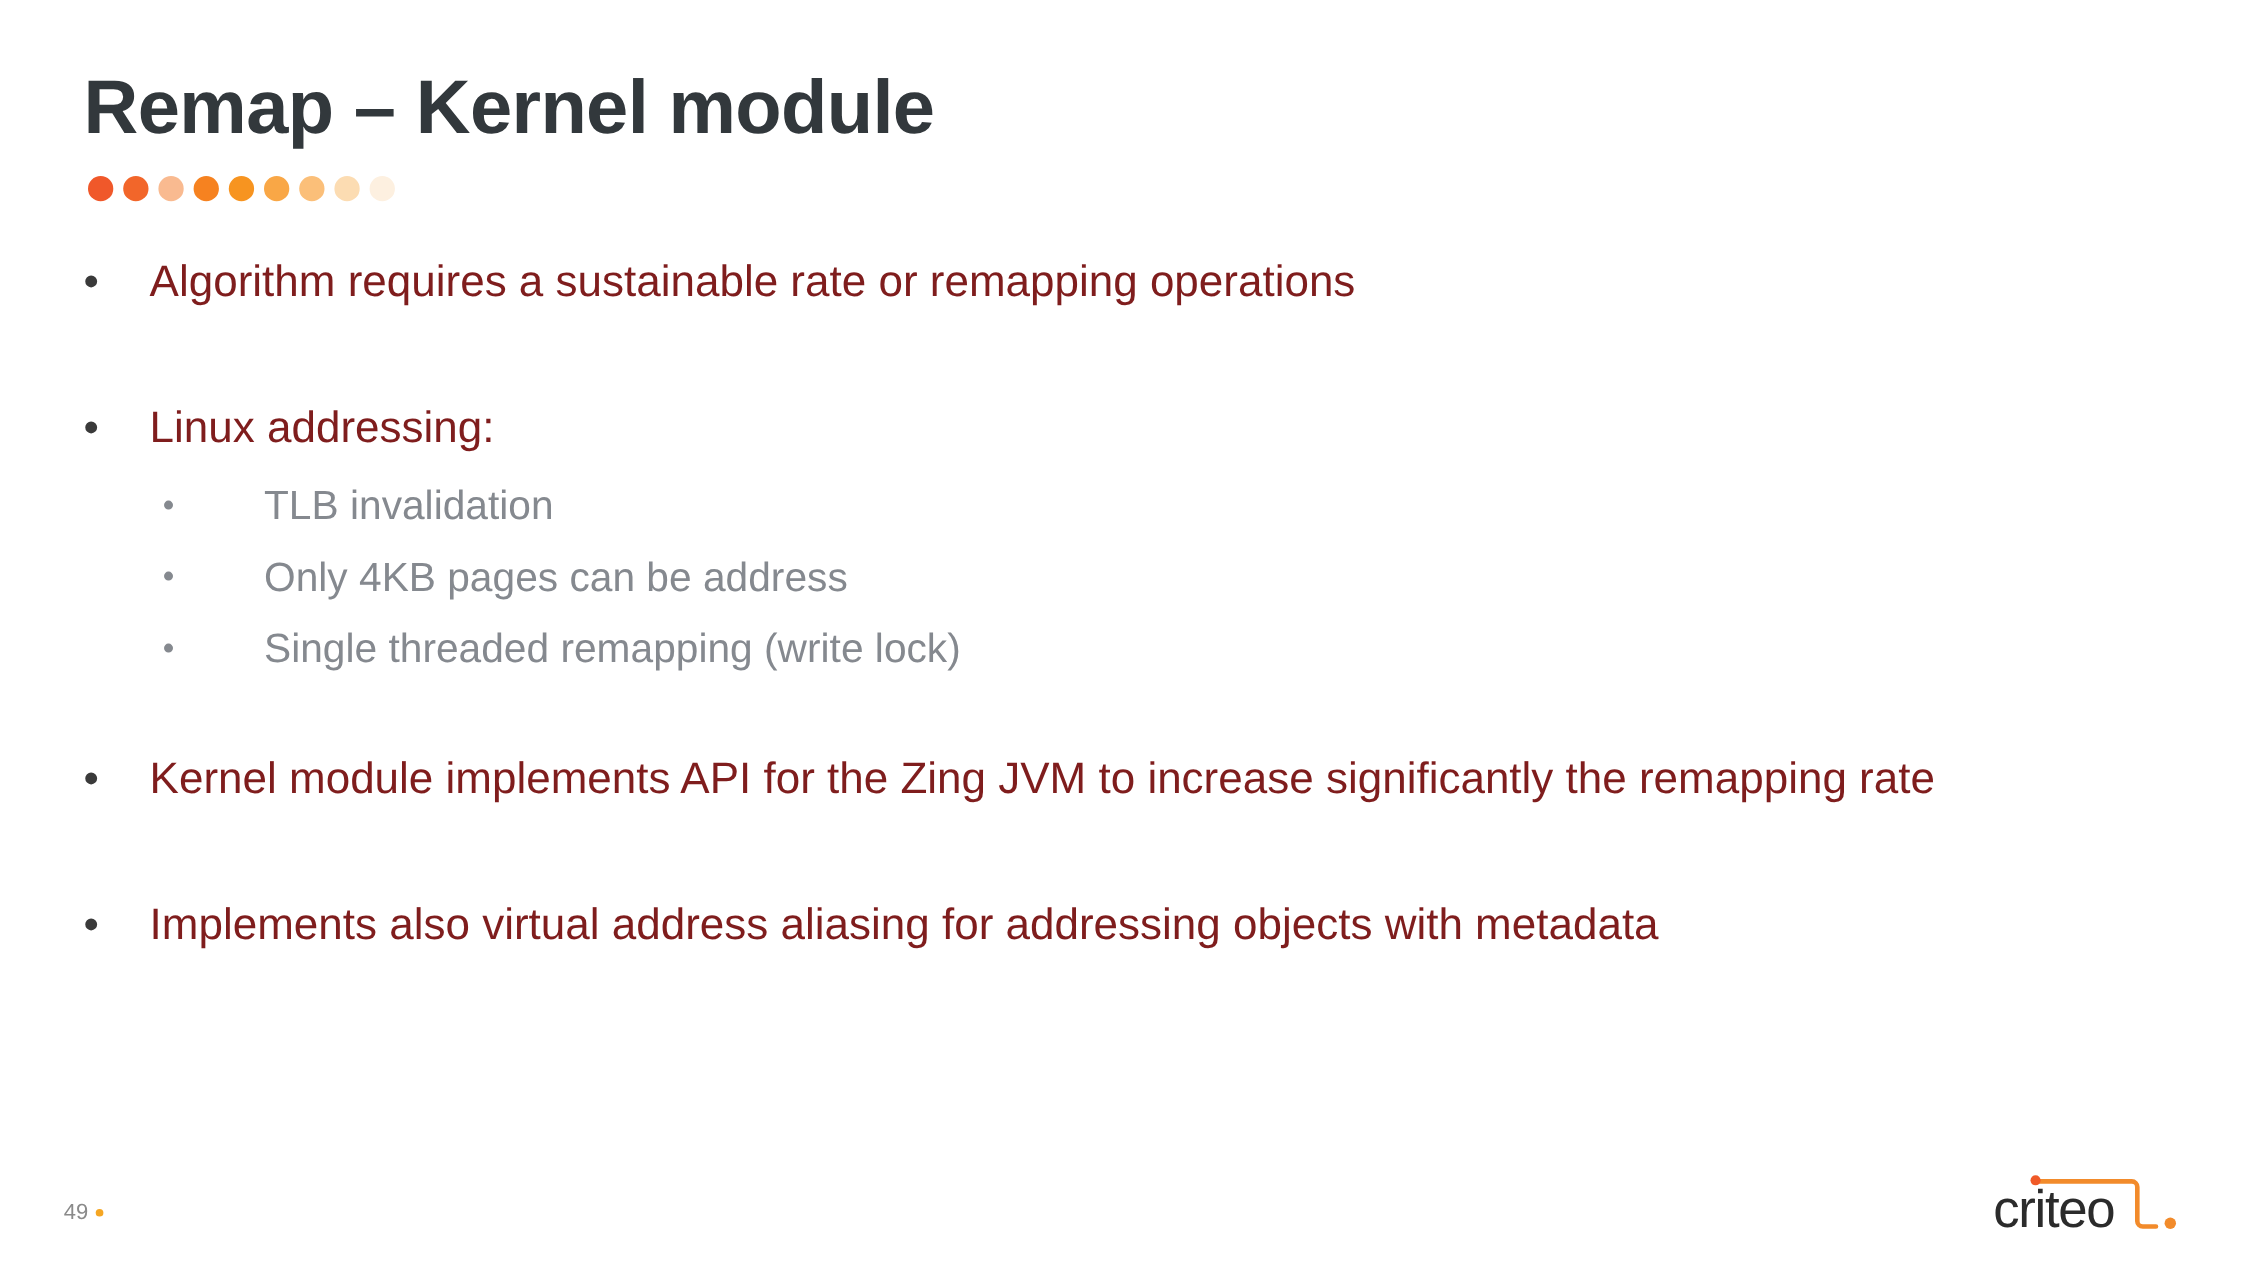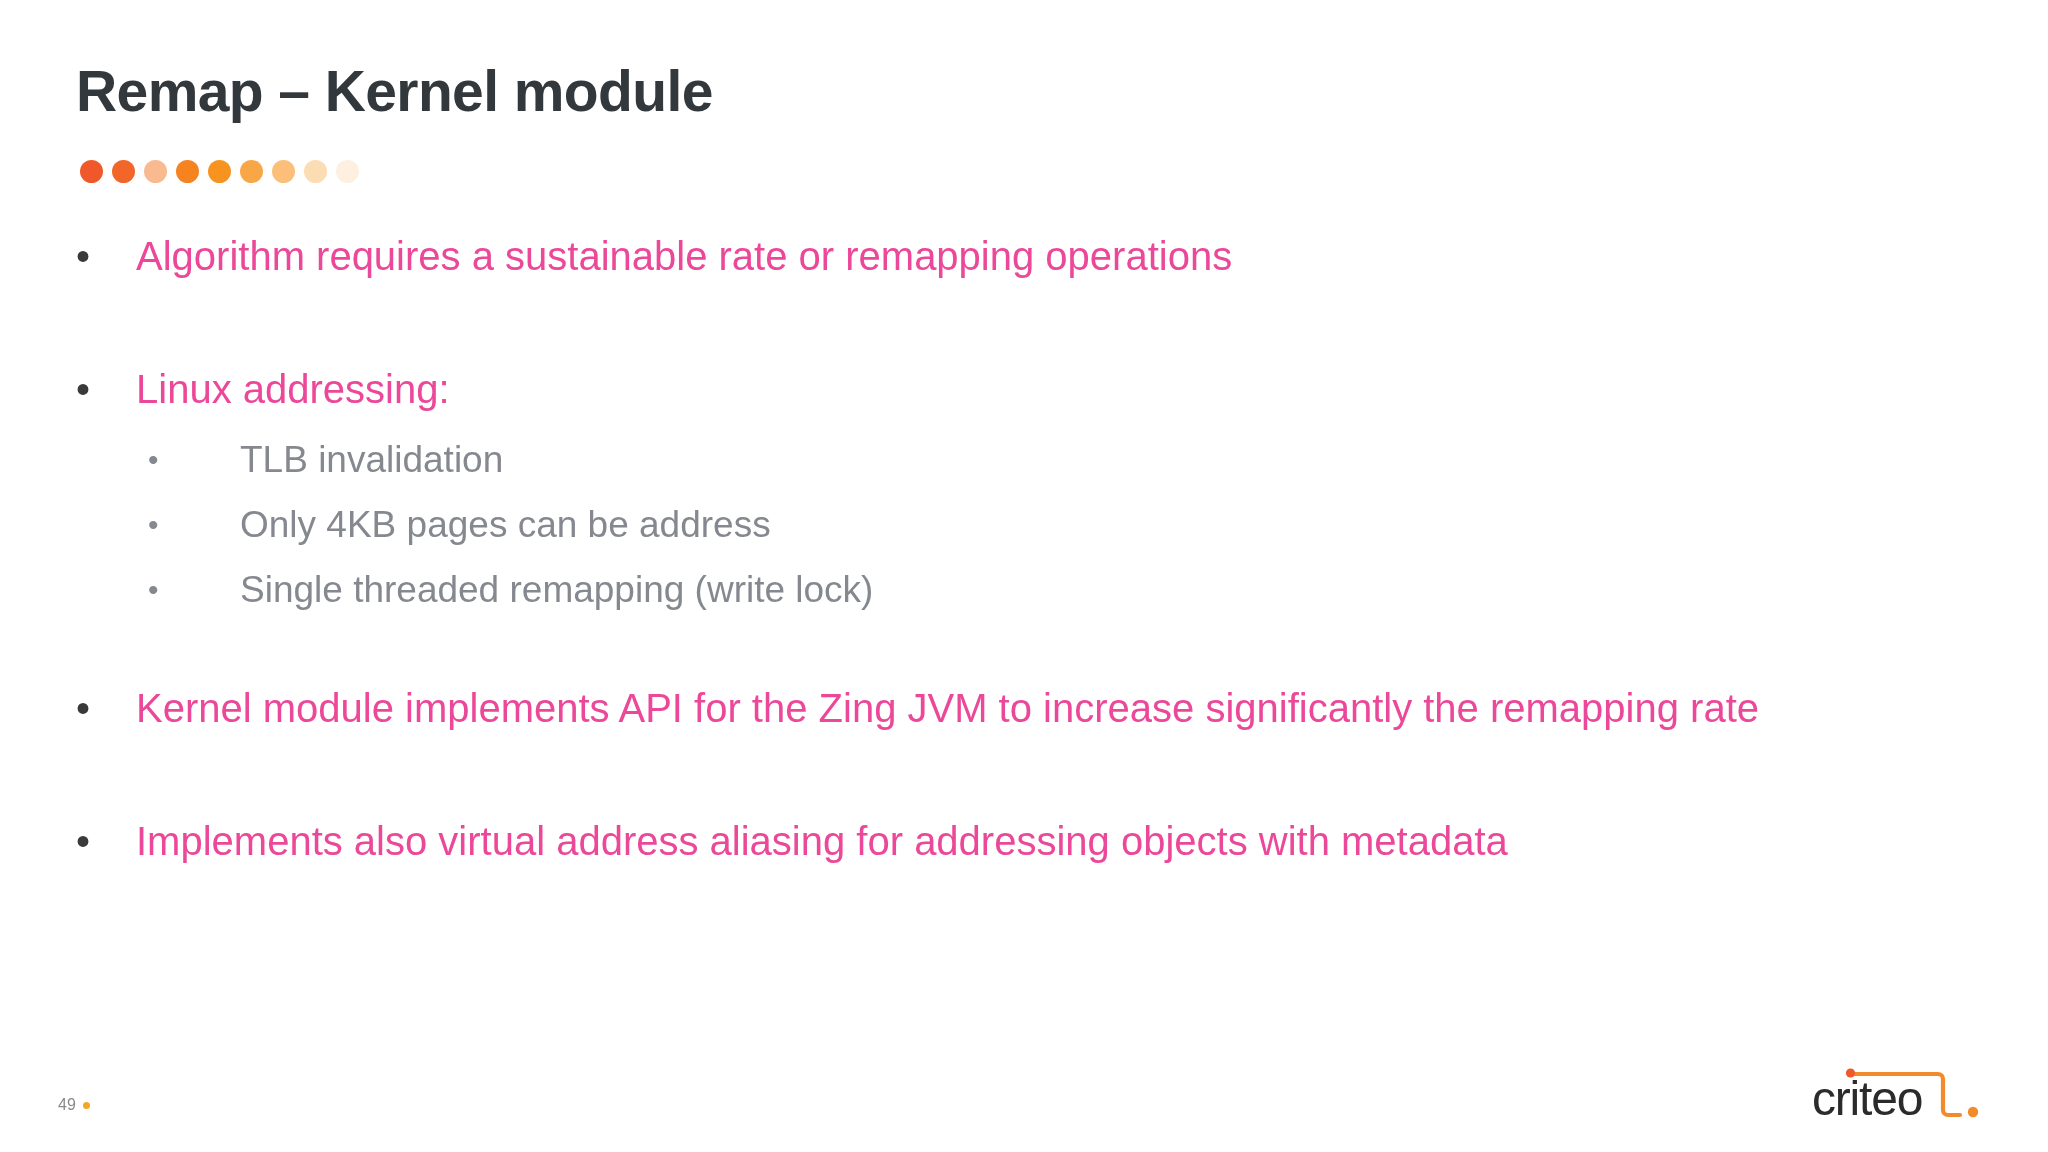--- a/index.html
+++ b/index.html
@@ -20,21 +20,21 @@
     position: absolute;
     inset: 0;
     background: #ffffff;
   }
 
   
   .title {
     position: absolute;
     left: 76px;
     top: 60px;
-    font-size: 57px;
+    font-size: 69px;
     font-weight: bold;
     color: #32383c;
     letter-spacing: -0.6px;
     white-space: nowrap;
     line-height: 1.1;
   }
 
   
   .dot-row {
     position: absolute;
@@ -91,40 +91,40 @@
     line-height: 48px;
     color: #85898f;
   }
 
   .btext {
     flex: 1 1 auto;
   }
   .level-1 > .btext {
     font-size: 40px;
     line-height: 56px;
-    color: #ec4899;
+    color: #7f1d1d;
   }
   .level-2 > .btext {
     font-size: 37px;
     line-height: 48px;
     color: #85898f;
     margin-left: 36px;
   }
 
   .sub-group {
     margin-top: -58px;
     margin-bottom: 66px;
   }
 
   
   .page-num {
     position: absolute;
     left: 58px;
     bottom: 38px;
-    font-size: 16px;
+    font-size: 20px;
     color: #8a8a8a;
     display: flex;
     align-items: center;
     gap: 7px;
   }
   .page-num .pdot {
     width: 7px;
     height: 7px;
     border-radius: 50%;
     background: #f5a623;

